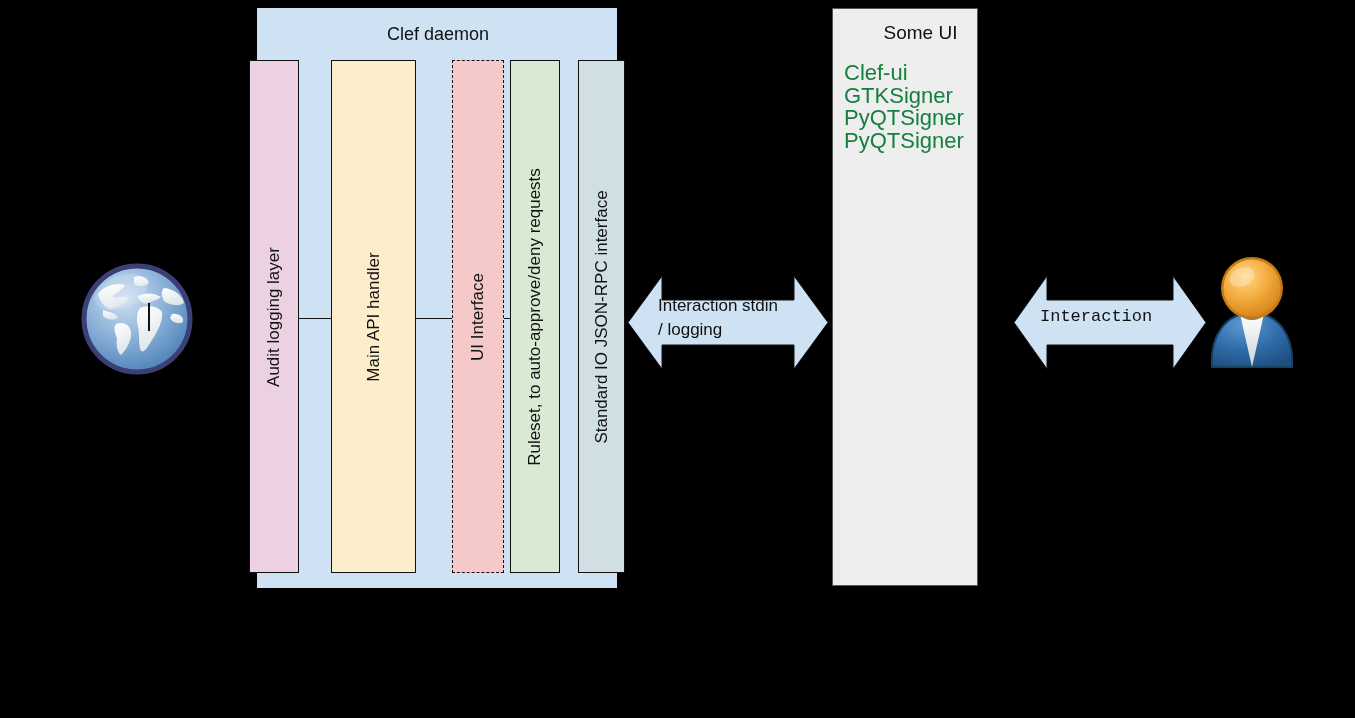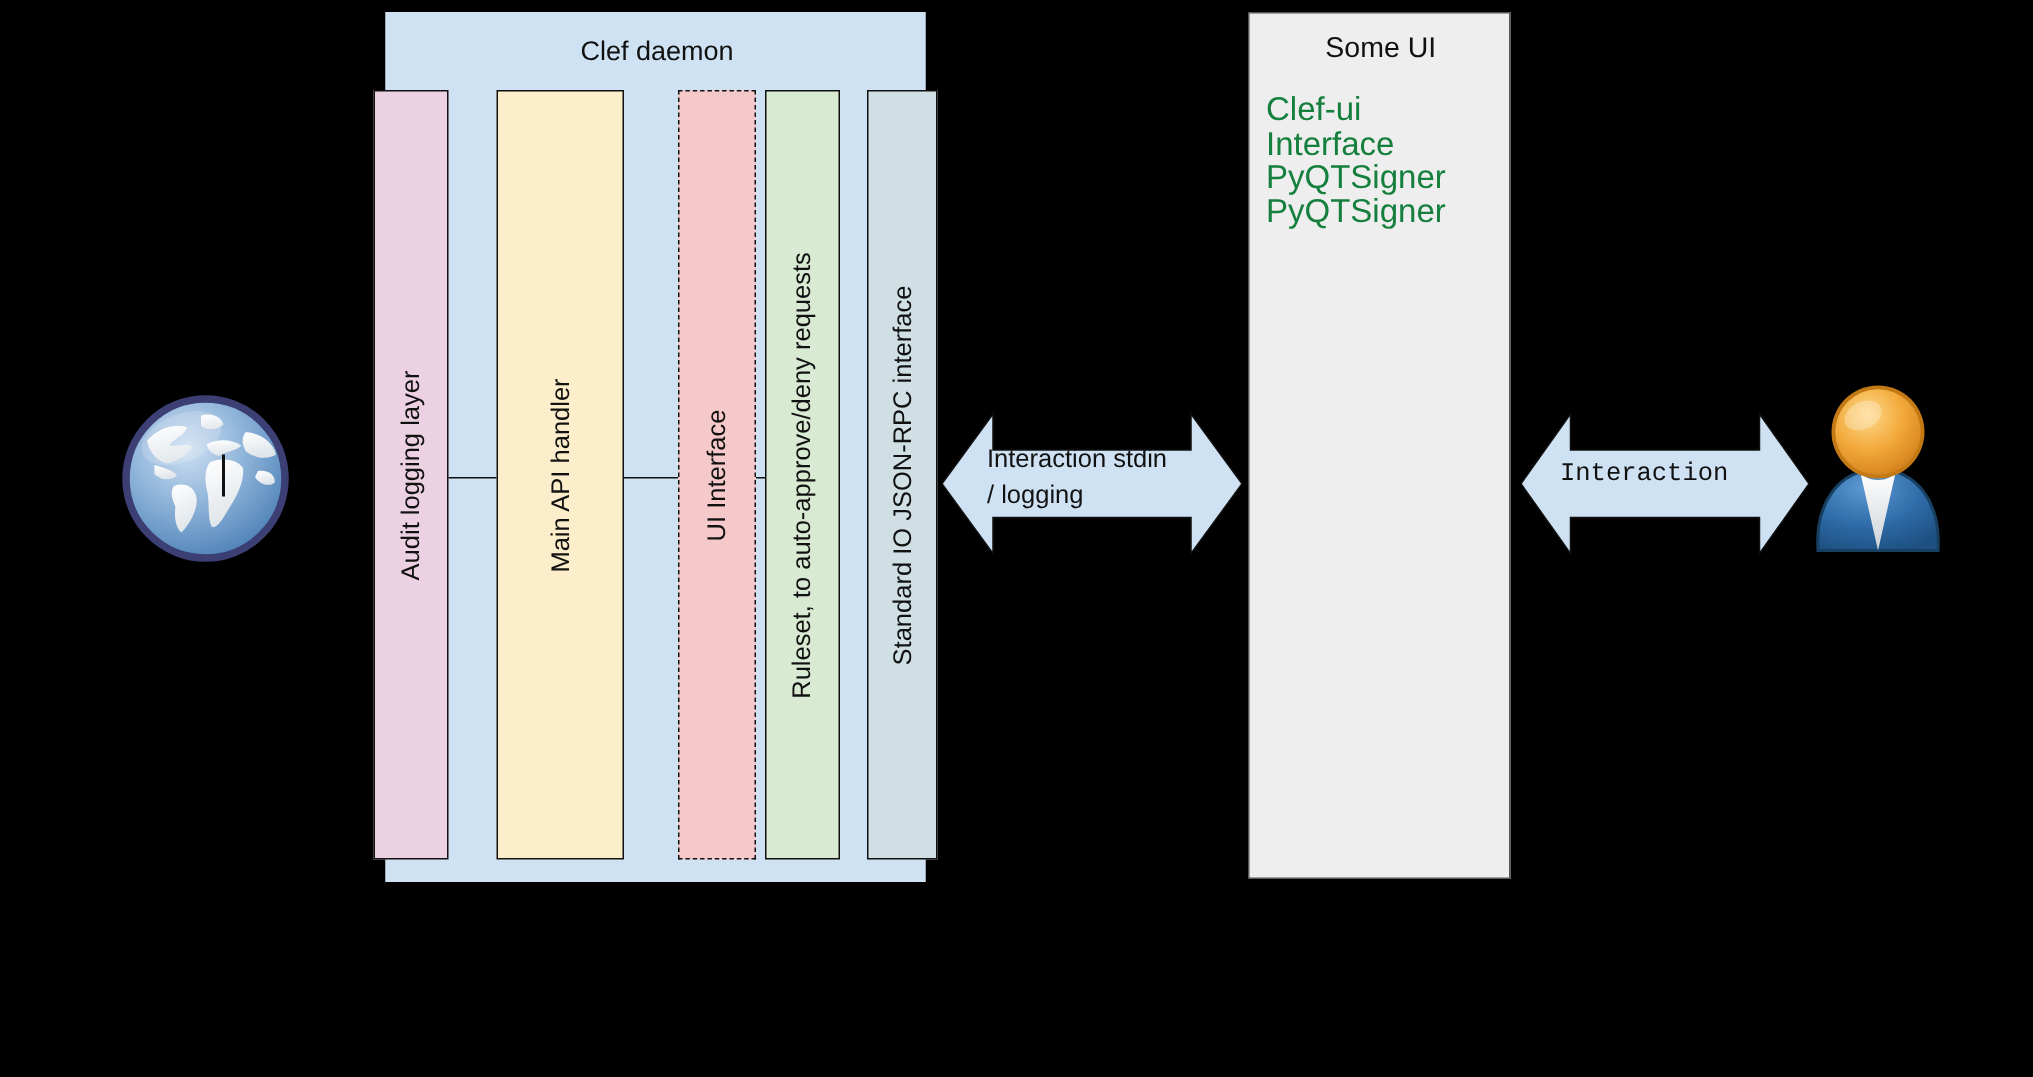--- a/index.html
+++ b/index.html
@@ -72,21 +72,21 @@
     top: 318px;
   }
   #line-1 { left: 298px; width: 34px; }
   #line-2 { left: 415px; width: 96px; }
 
   
   #some-ui-box {
     position: absolute;
     left: 832px;
     top: 8px;
-    width: 175px;
+    width: 146px;
     height: 578px;
     background: #eeeeee;
     border: 1.3px solid #555555;
     box-sizing: border-box;
   }
   #some-ui-title {
     position: absolute;
     left: 0;
     top: 13px;
     width: 175px;
@@ -216,21 +216,21 @@
       <polygon points="0,52.5 34,6 34,30 166,30 166,6 200,52.5 166,99 166,75 34,75 34,99" fill="#cfe2f3" stroke="#111111" stroke-width="1"></polygon>
     </svg>
   </div>
   <div class="arrow-label" id="arrow-stdio-label">Interaction stdin
 / logging</div>
 
   <div id="some-ui-box">
     <div id="some-ui-title">Some UI</div>
     <div id="some-ui-list">
       <div>Clef-ui</div>
-      <div>Interface</div>
+      <div>GTKSigner</div>
       <div>PyQTSigner</div>
       <div>PyQTSigner</div>
     </div>
   </div>
 
   <div class="dblarrow" id="arrow-user">
     <svg width="192" height="105" viewBox="0 0 192 105">
       <polygon points="0,52.5 33,6 33,30 159,30 159,6 192,52.5 159,99 159,75 33,75 33,99" fill="#cfe2f3" stroke="#111111" stroke-width="1"></polygon>
     </svg>
   </div>

